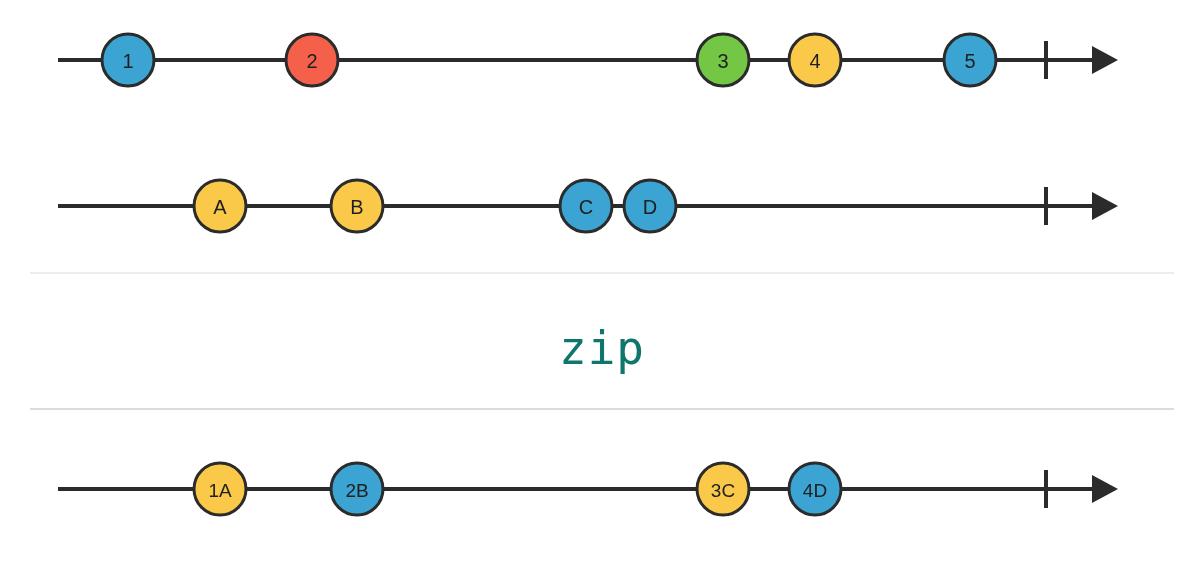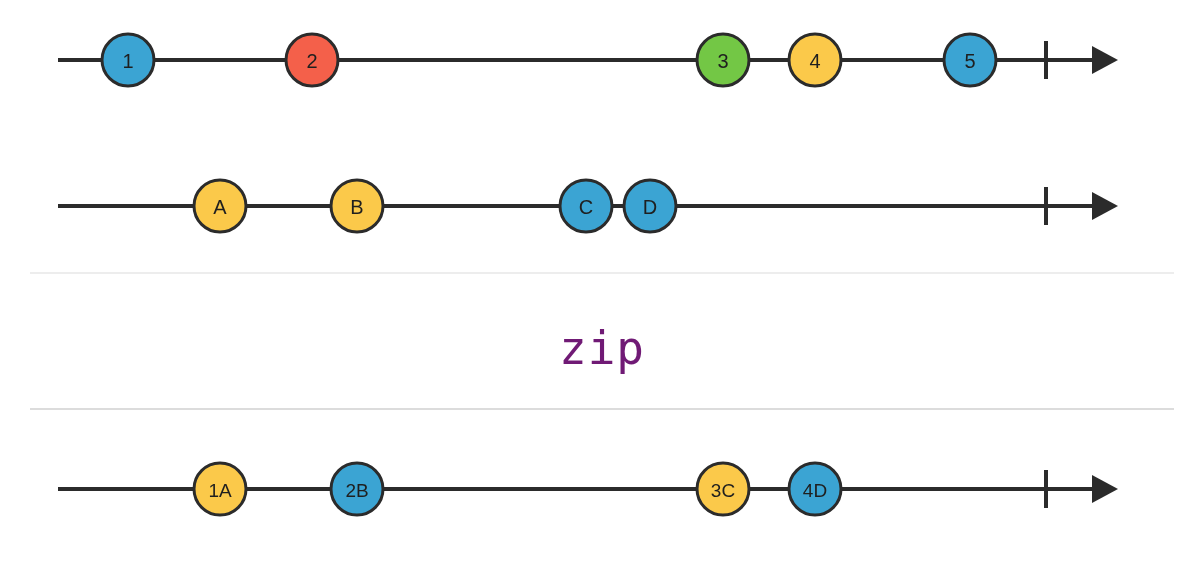--- a/index.html
+++ b/index.html
@@ -134,14 +134,14 @@
     <div class="divider" style="top: 270px;">
       <svg width="1204" height="6" viewBox="0 0 1204 6">
         <line x1="30" y1="3" x2="1174" y2="3" stroke="#ededed" stroke-width="2"></line>
       </svg>
     </div>
     <div class="divider" style="top: 406px;">
       <svg width="1204" height="6" viewBox="0 0 1204 6">
         <line x1="30" y1="3" x2="1174" y2="3" stroke="#dcdcdc" stroke-width="2"></line>
       </svg>
     </div>
-    <div class="op-label-wrap" style="top: 325px;"><span class="op-label" style="color: #701a75;">zip</span></div>
+    <div class="op-label-wrap" style="top: 325px;"><span class="op-label" style="color: #0f766e;">zip</span></div>
   </div>
 
 </body></html>

